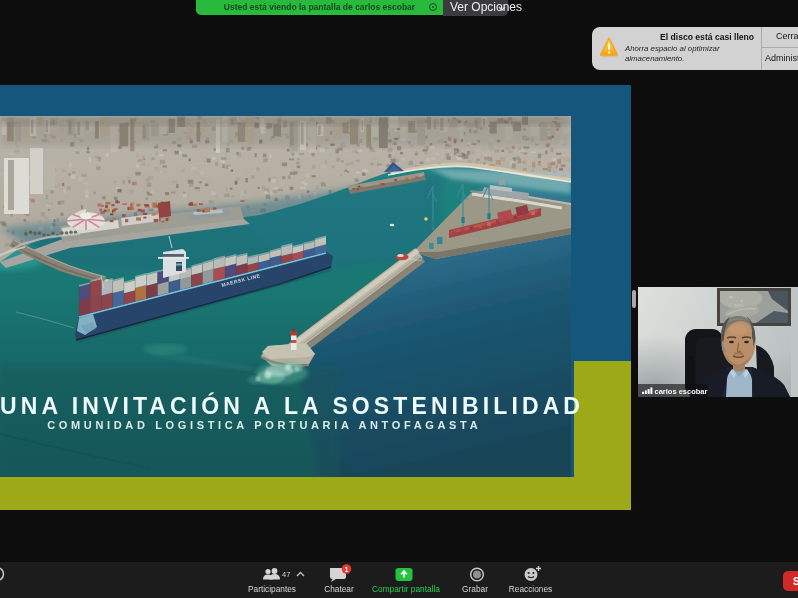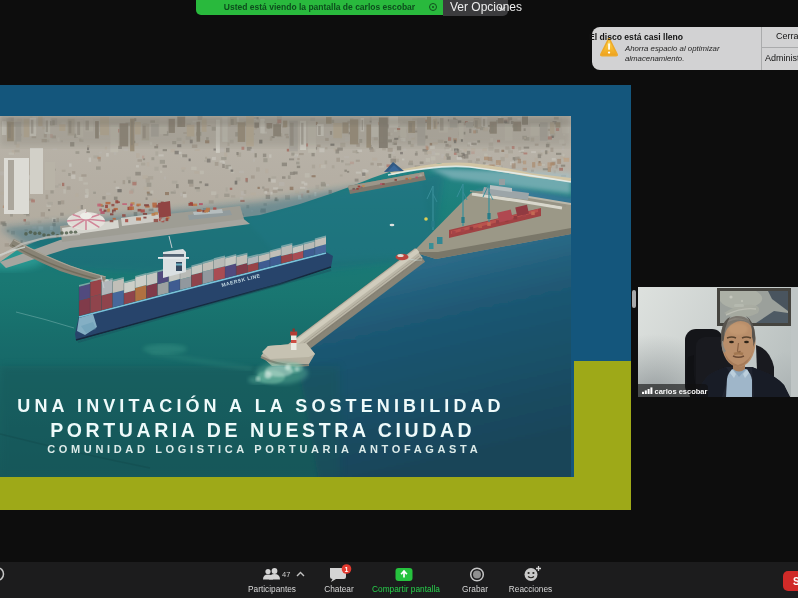--- a/index.html
+++ b/index.html
@@ -28,21 +28,21 @@
       <stop offset="0" stop-color="#ffdf5e"></stop>
           <stop offset="0.55" stop-color="#f7bc30"></stop>
           <stop offset="1" stop-color="#eda01e"></stop>
     </linearGradient>
       </defs>
     <path d="M9 1.2 L17 17.2 Q17.7 18.8 15.9 18.8 L2.1 18.8 Q0.3 18.8 1 17.2 Z" fill="url(#warngrad)" stroke="#eda92a" stroke-width="1.6" stroke-linejoin="round"></path>
     <rect x="8.2" y="6.2" width="1.7" height="6.6" rx="0.85" fill="#fff"></rect>
     <circle cx="9.05" cy="15.6" r="1.15" fill="#fff"></circle>
   </svg>
 </div>
-<div class="abs" style="left:589px;top:31.5px;font-size:8.6px;font-weight:bold;color:#141414;">El disco está casi lleno</div>
+<div class="abs" style="left:660px;top:31.5px;font-size:8.6px;font-weight:bold;color:#141414;">El disco está casi lleno</div>
 <div class="abs" style="left:625px;top:43.5px;font-size:7.8px;color:#242424;line-height:10.2px;font-style:italic;">Ahorra espacio al optimizar<br>almacenamiento.</div>
 <div class="abs" style="left:761px;top:27px;width:1px;height:43px;background:#aaabac;"></div>
 <div class="abs" style="left:762px;top:47px;width:36px;height:1px;background:#aaabac;"></div>
 <div class="abs" style="left:776px;top:31px;font-size:9px;color:#141414;">Cerrar</div>
 <div class="abs" style="left:765px;top:53px;font-size:9px;color:#141414;">Administrar</div>
 
 <div class="abs" style="left:0;top:85px;width:631px;height:425px;background:#14567c;"></div>
 
 <div class="abs" style="left:574px;top:361px;width:57px;height:149px;background:#9ea918;"></div>
 <div class="abs" style="left:0;top:477px;width:574px;height:33px;background:#9ea918;"></div>
@@ -1235,22 +1235,21 @@
 <ellipse cx="402" cy="141" rx="6.5" ry="3.2" fill="#bc3a32"></ellipse>
 <ellipse cx="400.5" cy="139.5" rx="3.2" ry="1.6" fill="#e2ded6"></ellipse>
 <path d="M409,143 Q416,145 422,144" stroke="#cfe4e2" stroke-width="0.9" fill="none" opacity="0.55"></path>
 <path d="M0,318 Q80,338 150,352" stroke="#063c40" stroke-width="1.4" fill="none" opacity="0.35"></path>
 <ellipse cx="165" cy="233" rx="22" ry="5" fill="#3da08a" opacity="0.35" filter="url(#blur2)"></ellipse>
 <rect width="571" height="361" fill="#b5ced2" opacity="0.07"></rect>
 </svg>
 </div>
 
 <div class="abs" style="left:0;top:397px;width:522px;text-align:center;color:#eefafa;font-weight:bold;">
-  <div style="font-size:18px;letter-spacing:4.1px;white-space:nowrap;line-height:19px;">UNA INVITACIÓN A LA SOSTENIBILIDAD</div>
-  <div style="font-size:19.5px;letter-spacing:3.6px;white-space:nowrap;line-height:19px;margin-top:5px;margin-left:3.5px;">PORTUARIA DE NUESTRA CIUDAD</div>
+  <div style="font-size:23px;letter-spacing:4.1px;white-space:nowrap;line-height:19px;">UNA INVITACIÓN A LA SOSTENIBILIDAD</div>
   <div style="font-size:11px;letter-spacing:3.65px;white-space:nowrap;line-height:11px;margin-top:4px;margin-left:6.5px;color:#dcebe9;">COMUNIDAD LOGISTICA PORTUARIA ANTOFAGASTA</div>
 </div>
 
 <div class="abs" style="left:632px;top:290px;width:4px;height:18px;background:#a9a9a9;border-radius:2px;"></div>
 
 <div class="abs" style="left:638px;top:243px;width:160px;height:110px;background:#d4d9d8;overflow:hidden;margin-top:44px;">
 <svg width="160" height="110" viewBox="0 0 160 110">
 <defs>
         <linearGradient id="wallg" x1="0" y1="0" x2="1" y2="0.35">
 <stop offset="0" stop-color="#dde1de"></stop>

